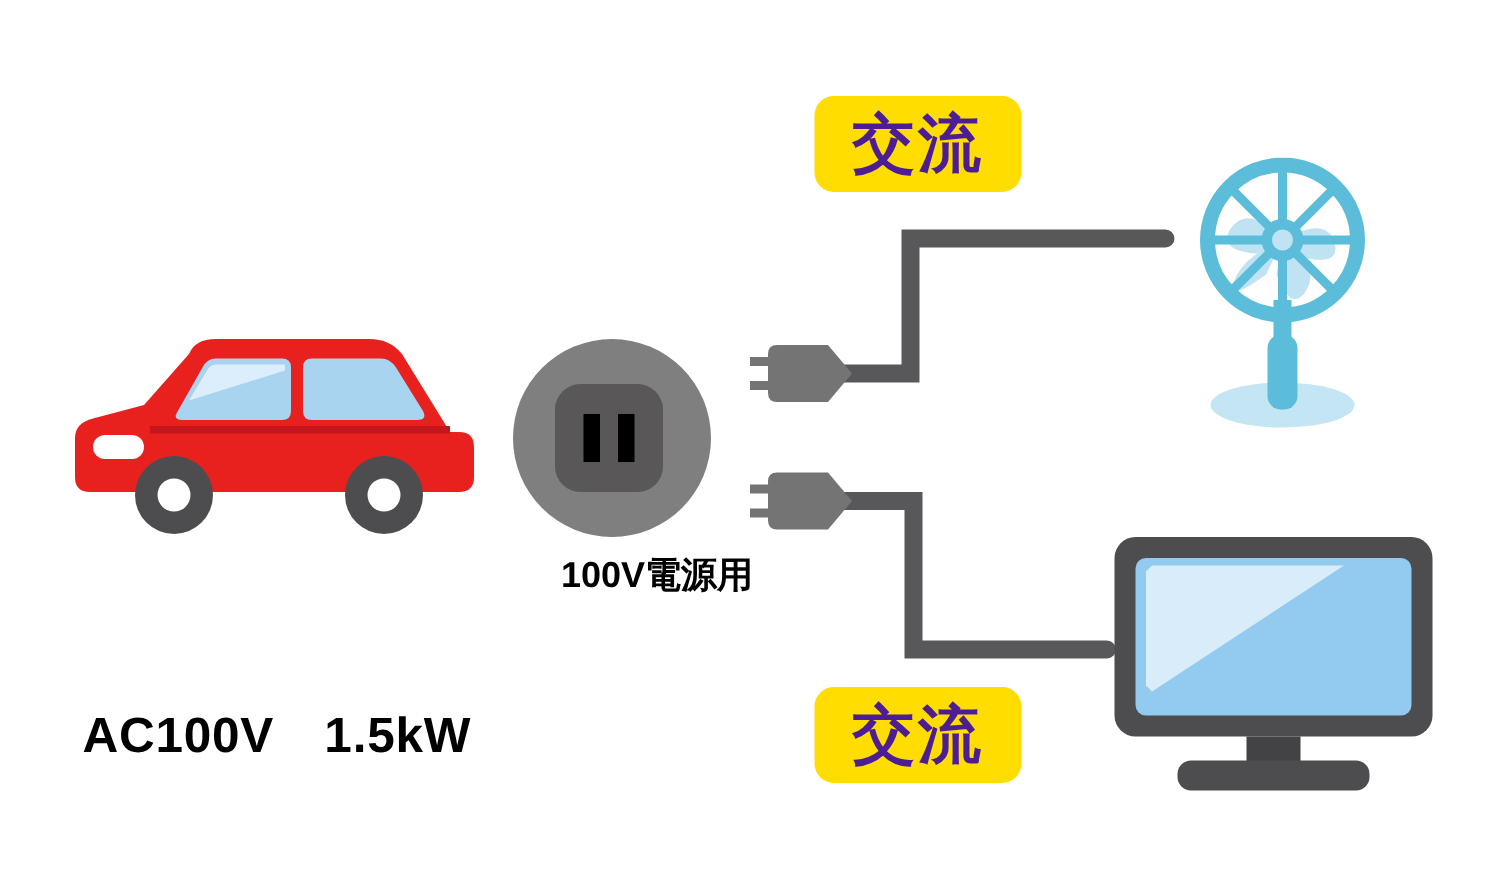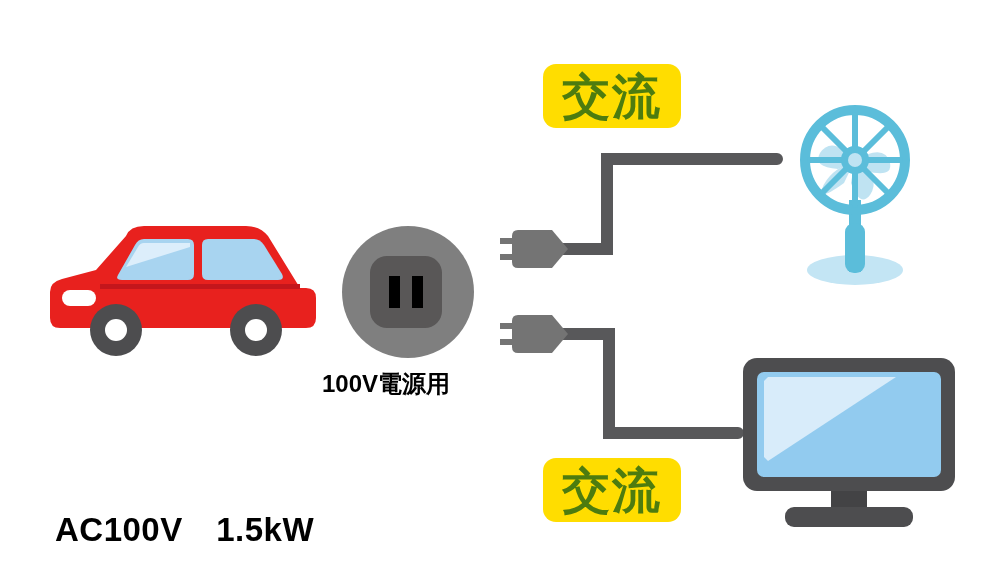--- a/index.html
+++ b/index.html
@@ -23,55 +23,54 @@
   #car-illustration { left: 48px; top: 222px; width: 270px; height: 140px; }
 
   
   #outlet-illustration { left: 338px; top: 222px; width: 140px; height: 140px; }
 
   
   .label-outlet {
     left: 322px;
     top: 368px;
     width: 180px;
-    text-align: left;
+    text-align: right;
     font-size: 24px;
     font-weight: bold;
     color: #000000;
     line-height: 1.34;
     letter-spacing: 0px;
   }
   .label-outlet .line { display: block; white-space: nowrap; }
 
   .label-spec {
     left: 55px;
     top: 468px;
     font-size: 33px;
     font-weight: bold;
     color: #000000;
     letter-spacing: 0.5px;
     white-space: nowrap;
-    margin-top: 40px;
   }
 
   
   .badge-ac {
     width: 138px;
     height: 64px;
     background: #ffdd00;
     border-radius: 13px;
     display: flex;
     align-items: center;
     justify-content: center;
     box-sizing: border-box;
   }
   .badge-ac .badge-text {
-    font-size: 48px;
+    font-size: 42px;
     font-weight: bold;
-    color: #4d7c0f;
+    color: #4c1d95;
     line-height: 1;
     letter-spacing: 2px;
     font-family: "DejaVu Sans", "Liberation Sans", sans-serif;
   }
   #badge-ac-top { left: 543px; top: 64px; }
   #badge-ac-bottom { left: 543px; top: 458px; }
 
   
   #cable-fan { left: 500px; top: 146px; width: 290px; height: 125px; }
   #cable-tv  { left: 500px; top: 308px; width: 250px; height: 140px; }

